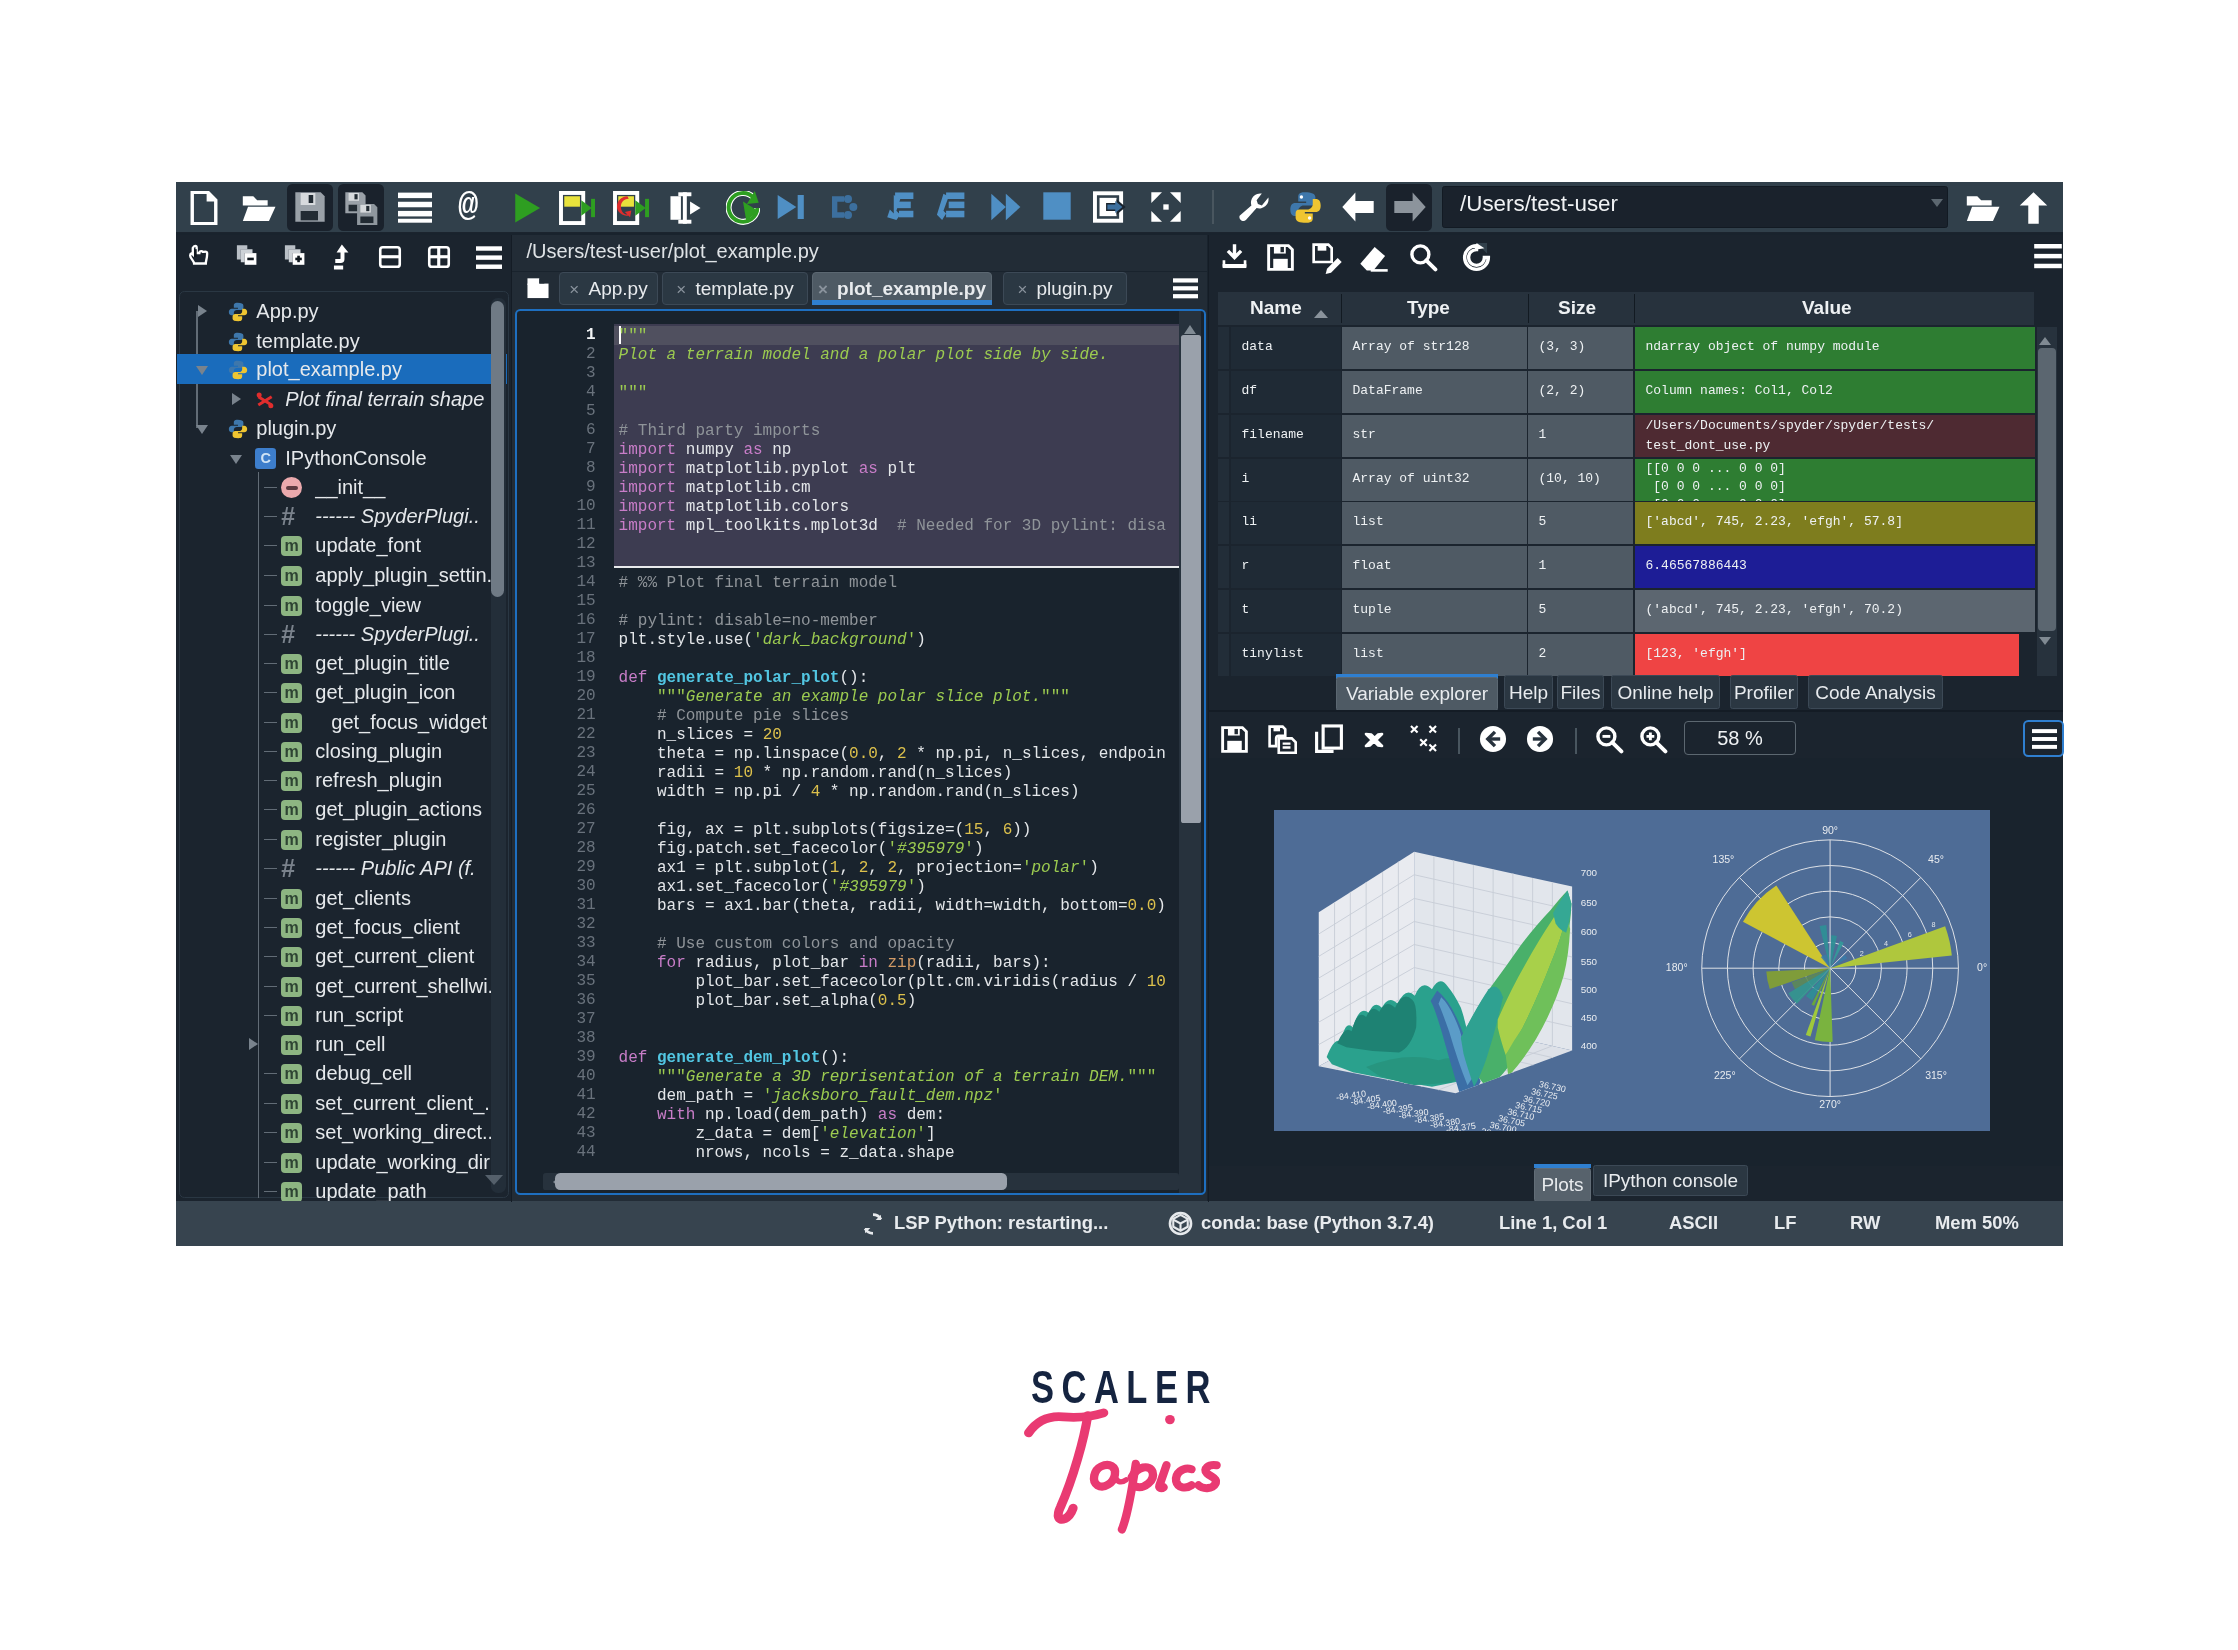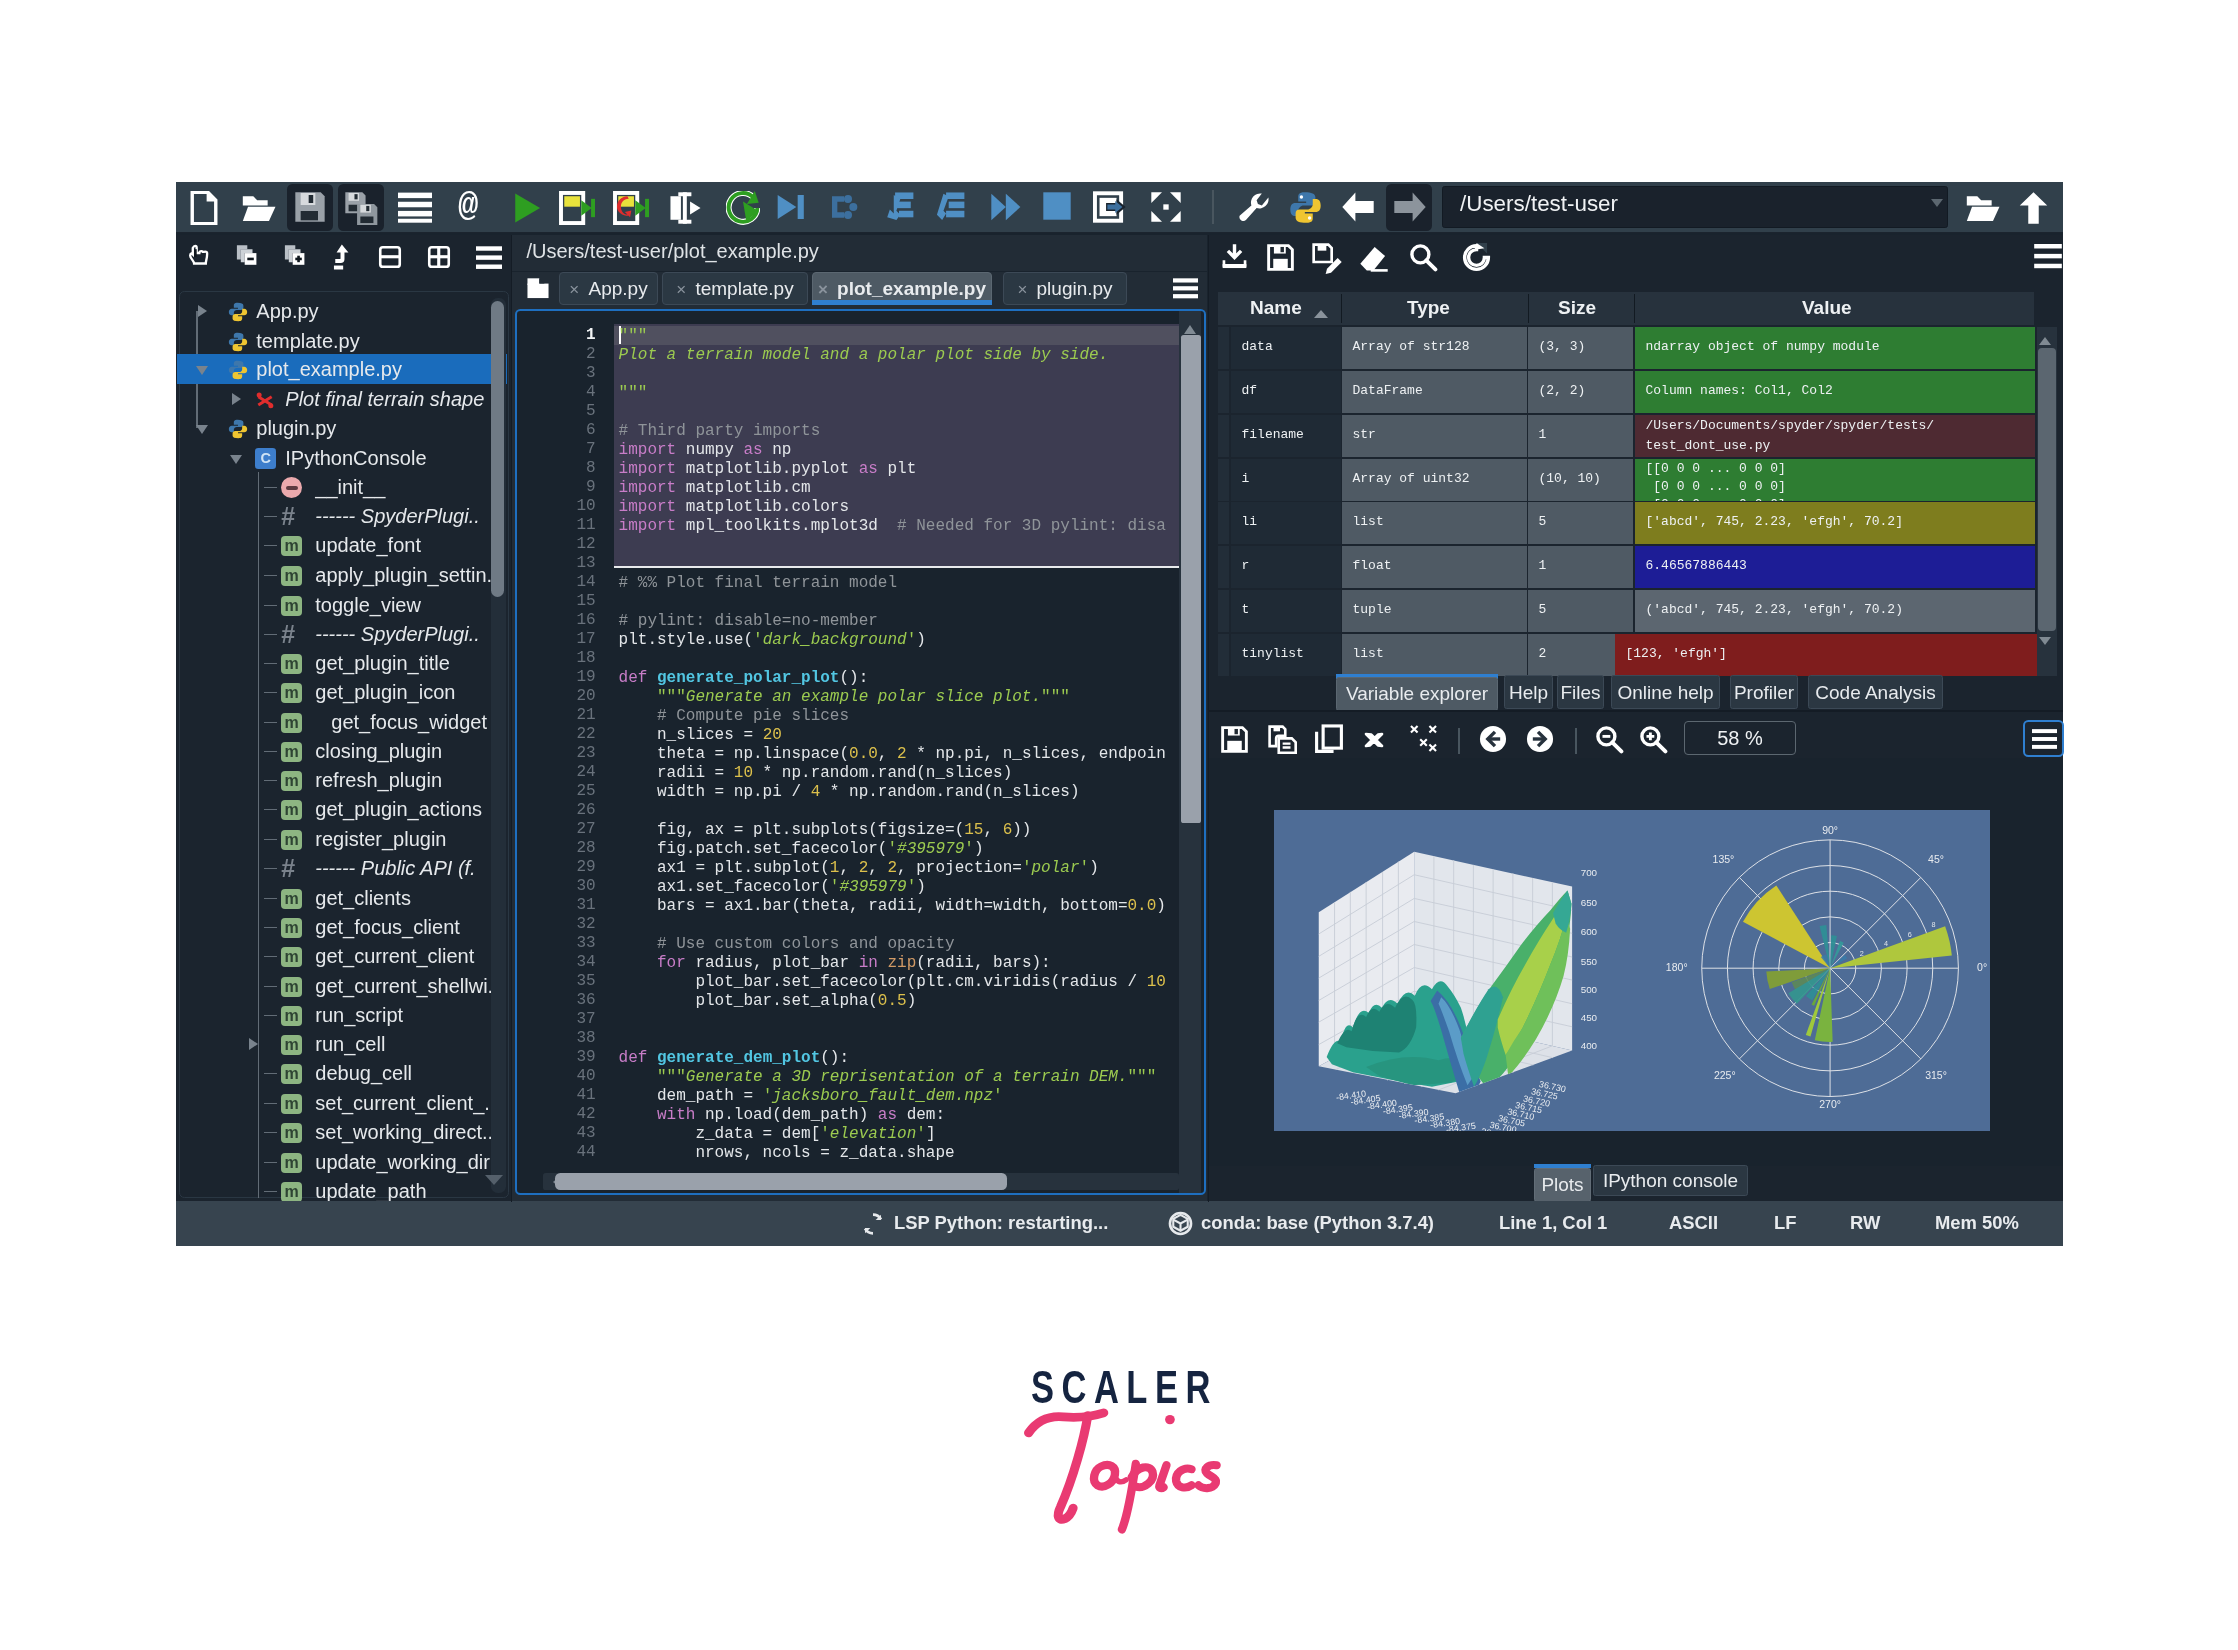--- a/index.html
+++ b/index.html
@@ -646,36 +646,36 @@
       <div class="vcell" style="left:22px;top:224px;width:110px;height:42px;background:#1f2a35;padding:10px 0 0 10.5px;">i</div>
       <div class="vcell" style="left:133px;top:224px;width:185px;height:42px;background:#4f5a64;padding:10px 0 0 10.5px;">Array of uint32</div>
       <div class="vcell" style="left:319px;top:224px;width:105px;height:42px;background:#4f5a64;padding:10px 0 0 10.5px;">(10, 10)</div>
       <div class="vcell" style="left:426px;top:224px;width:400px;height:42px;background:#2e7d32;padding:1.3px 0 0 10.5px;line-height:18px;">[[0 0 0 ... 0 0 0]
  [0 0 0 ... 0 0 0]
  [0 0 0 ... 0 0 0]</div>
       <div class="abs" style="left:9.2px;top:267px;width:11.2px;height:42px;background:#222d38;"></div>
       <div class="vcell" style="left:22px;top:267px;width:110px;height:42px;background:#1f2a35;padding:10px 0 0 10.5px;">li</div>
       <div class="vcell" style="left:133px;top:267px;width:185px;height:42px;background:#4f5a64;padding:10px 0 0 10.5px;">list</div>
       <div class="vcell" style="left:319px;top:267px;width:105px;height:42px;background:#4f5a64;padding:10px 0 0 10.5px;">5</div>
-      <div class="vcell" style="left:426px;top:267px;width:400px;height:42px;background:#7e7d1e;padding:10px 0 0 10.5px;">['abcd', 745, 2.23, 'efgh', 70.2]</div>
+      <div class="vcell" style="left:426px;top:267px;width:400px;height:42px;background:#7e7d1e;padding:10px 0 0 10.5px;">['abcd', 745, 2.23, 'efgh', 57.8]</div>
       <div class="abs" style="left:9.2px;top:311px;width:11.2px;height:42px;background:#222d38;"></div>
       <div class="vcell" style="left:22px;top:311px;width:110px;height:42px;background:#1f2a35;padding:10px 0 0 10.5px;">r</div>
       <div class="vcell" style="left:133px;top:311px;width:185px;height:42px;background:#4f5a64;padding:10px 0 0 10.5px;">float</div>
       <div class="vcell" style="left:319px;top:311px;width:105px;height:42px;background:#4f5a64;padding:10px 0 0 10.5px;">1</div>
       <div class="vcell" style="left:426px;top:311px;width:400px;height:42px;background:#1d1d96;padding:10px 0 0 10.5px;">6.46567886443</div>
       <div class="abs" style="left:9.2px;top:355px;width:11.2px;height:42px;background:#222d38;"></div>
       <div class="vcell" style="left:22px;top:355px;width:110px;height:42px;background:#1f2a35;padding:10px 0 0 10.5px;">t</div>
       <div class="vcell" style="left:133px;top:355px;width:185px;height:42px;background:#4f5a64;padding:10px 0 0 10.5px;">tuple</div>
       <div class="vcell" style="left:319px;top:355px;width:105px;height:42px;background:#4f5a64;padding:10px 0 0 10.5px;">5</div>
       <div class="vcell" style="left:426px;top:355px;width:400px;height:42px;background:#5c6670;padding:10px 0 0 10.5px;">('abcd', 745, 2.23, 'efgh', 70.2)</div>
       <div class="abs" style="left:9.2px;top:399px;width:11.2px;height:42px;background:#222d38;"></div>
       <div class="vcell" style="left:22px;top:399px;width:110px;height:42px;background:#1f2a35;padding:10px 0 0 10.5px;">tinylist</div>
       <div class="vcell" style="left:133px;top:399px;width:185px;height:42px;background:#4f5a64;padding:10px 0 0 10.5px;">list</div>
       <div class="vcell" style="left:319px;top:399px;width:105px;height:42px;background:#4f5a64;padding:10px 0 0 10.5px;">2</div>
-      <div class="vcell" style="left:406px;top:399px;width:442px;height:42px;background:#7f1d1d;padding:10px 0 0 10.5px;">[123, 'efgh']</div>
+      <div class="vcell" style="left:426px;top:399px;width:384px;height:42px;background:#ef4444;padding:10px 0 0 10.5px;">[123, 'efgh']</div>
     </div>
 
     <div class="abs" style="left:828px;top:92px;width:20px;height:349px;background:#27323d;"></div>
     <div class="abs" style="left:830px;top:96px;width:0;height:0;border:6px solid transparent;border-bottom:8px solid #808a93;"></div>
     <div class="abs" style="left:829px;top:113px;width:18.4px;height:283px;background:#5b6670;border-radius:4px;"></div>
     <div class="abs" style="left:830px;top:402px;width:0;height:0;border:6px solid transparent;border-top:8px solid #808a93;"></div>
 
     <div class="abs" style="left:127px;top:439px;width:162px;height:5.3px;background:#2f7fd0;"></div>
     <div class="vtab" style="left:127px;top:442px;width:162px;background:#4e5a64;border-color:#5b6771;line-height:32px;">Variable explorer</div>
     <div class="vtab" style="left:295px;top:440px;width:49px;line-height:33px;">Help</div>

